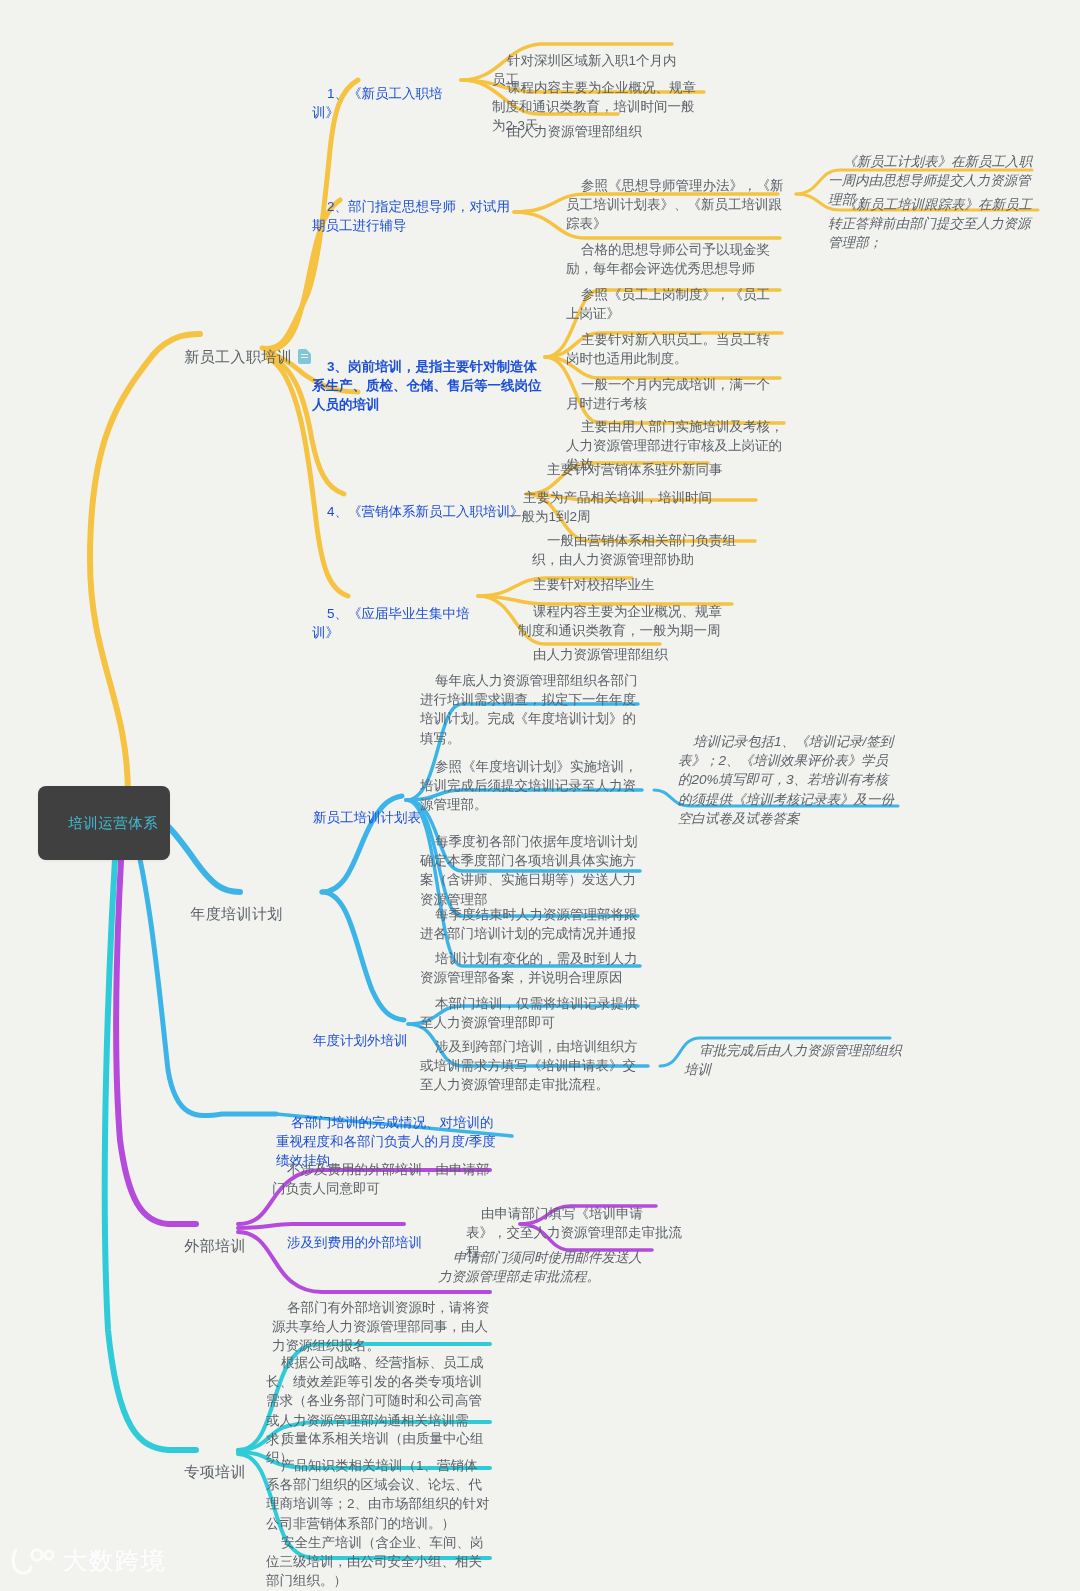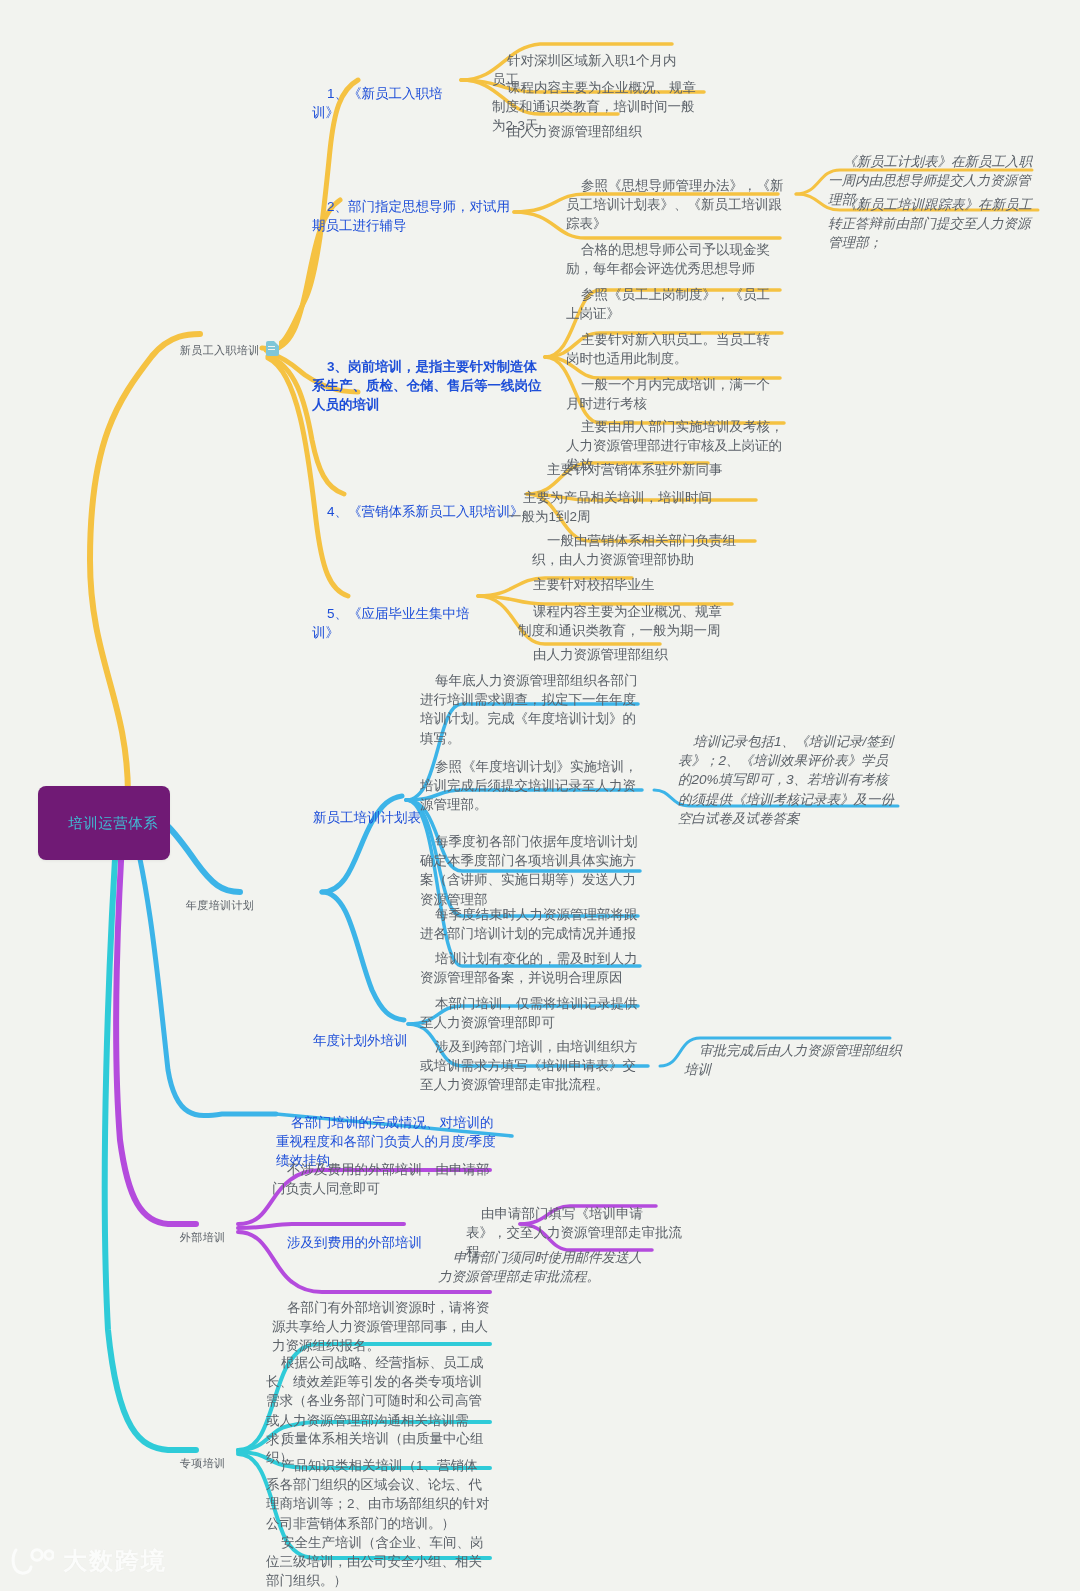--- a/index.html
+++ b/index.html
@@ -12,29 +12,29 @@
   #canvas{position:absolute;inset:0;width:1080px;height:1591px;}
   svg.links{position:absolute;left:0;top:0;width:1080px;height:1591px;pointer-events:none;}
   .node{
     position:absolute;
     color:#5b6168;
     line-height:1.42;
     white-space:pre-wrap;
     box-sizing:border-box;
   }
   .node.root{
-    background:#701a75;
+    background:#404040;
     border-radius:8px;
     color:#3fbcd4;
     font-size:14.5px;
     padding:6px 12px;
     box-shadow:0 1px 3px rgba(0,0,0,.06);
     letter-spacing:.5px;
   }
-  .node.lvl1{font-size:11px;color:#5b6168;letter-spacing:.4px;}
+  .node.lvl1{font-size:15px;color:#5b6168;letter-spacing:.4px;}
   .node.lvl2{font-size:13.5px;color:#1d4ed8;}
   .node.lvl3{font-size:13.5px;color:#5b6168;}
   .node.lvl4{font-size:13.5px;color:#5b6168;font-style:italic;}
   .noteicon{
     display:inline-block;width:13px;height:15px;
     vertical-align:-2px;margin-left:6px;
     background:#7fc6d8;border-radius:2px;position:relative;
   }
   .noteicon::before{
     content:"";position:absolute;right:0;top:0;

